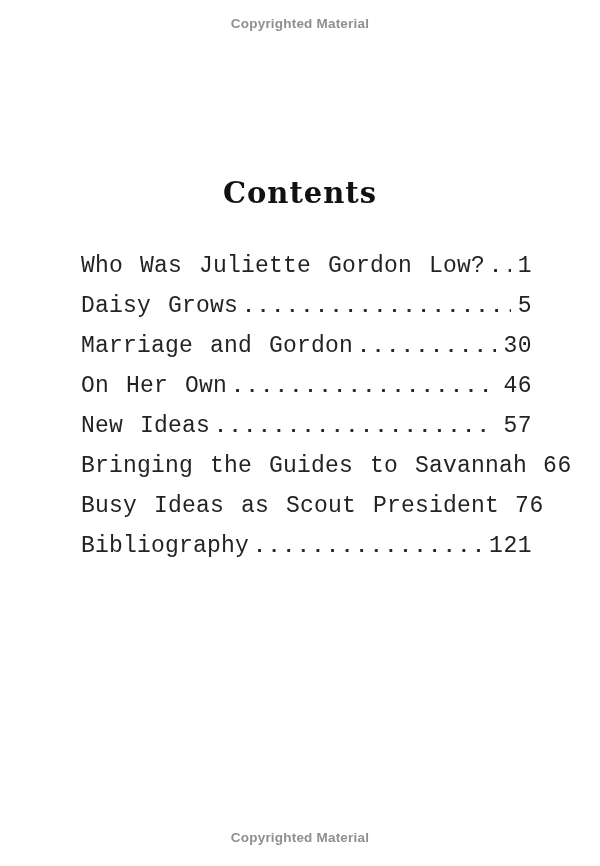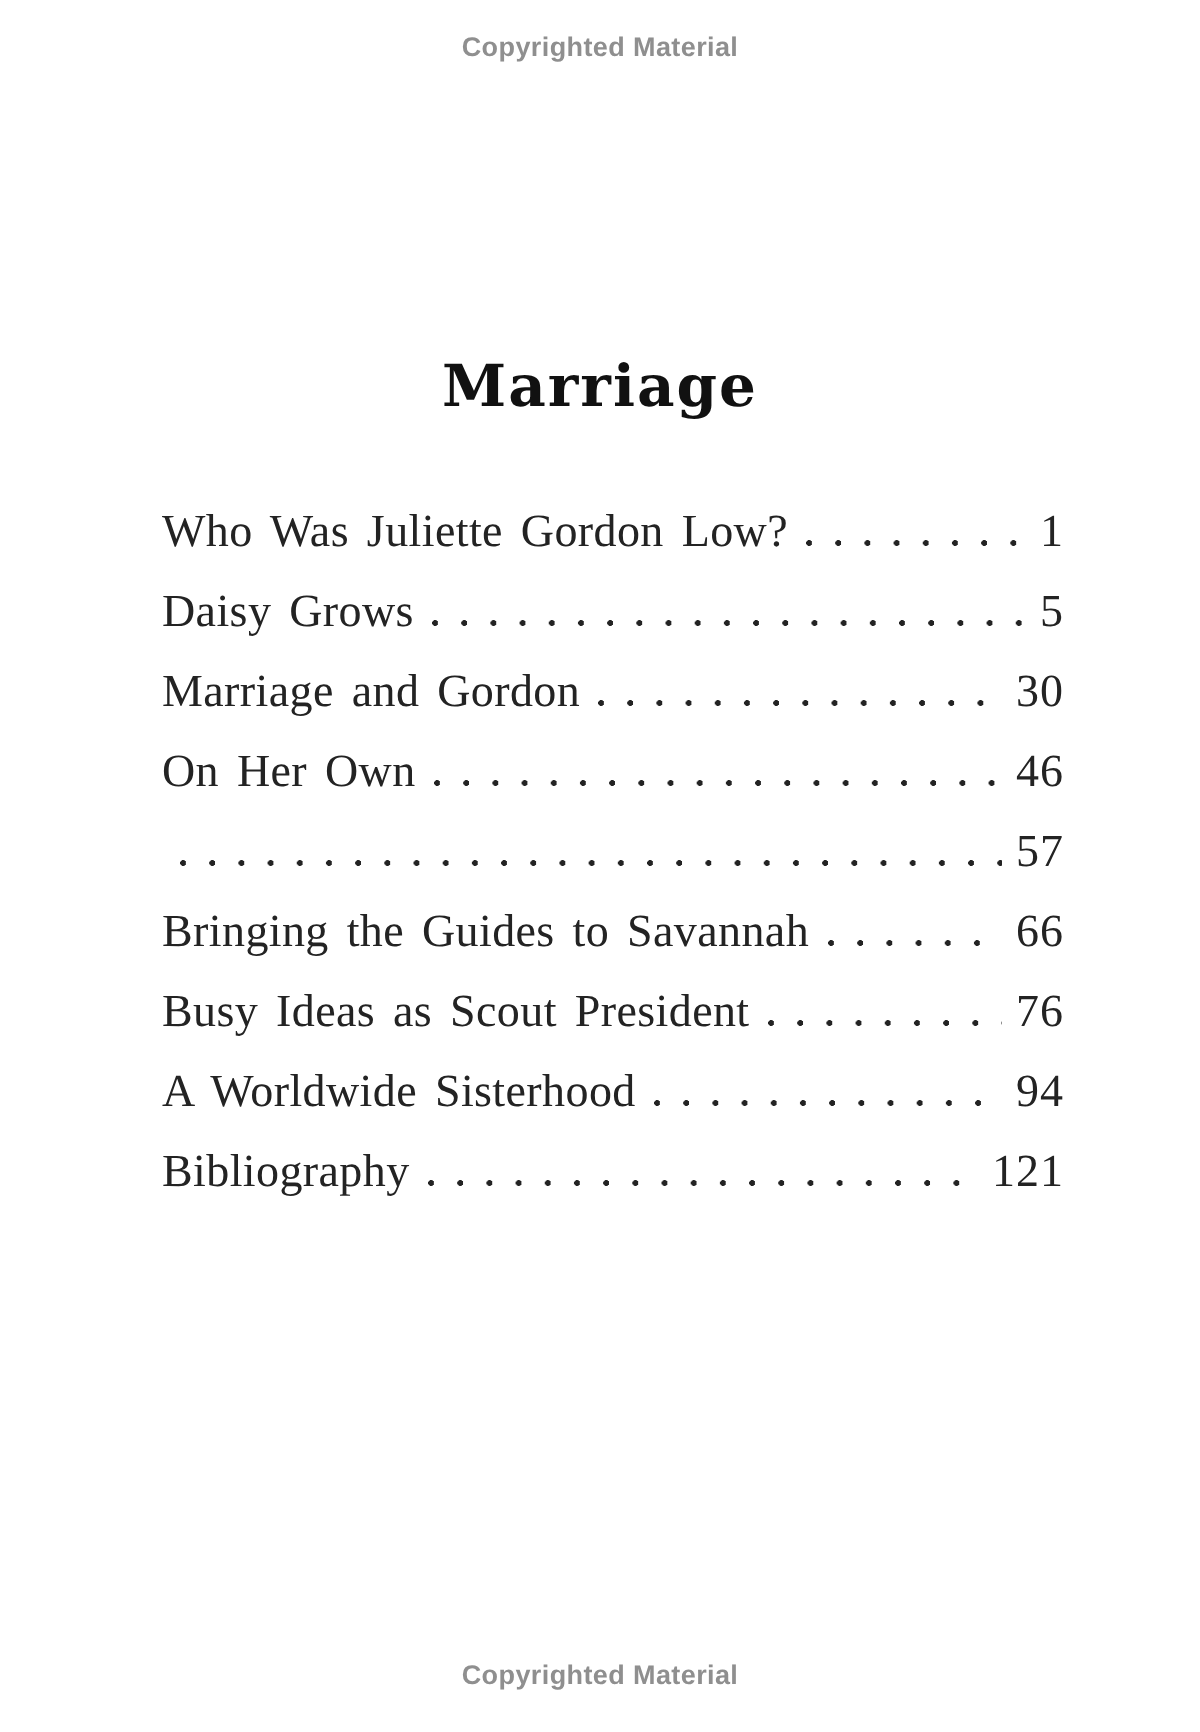--- a/index.html
+++ b/index.html
@@ -39,20 +39,21 @@
     font-size: 29px;
     font-weight: bold;
     color: #111111;
     letter-spacing: 1px;
   }
   .toc {
     position: absolute;
     top: 246px;
     left: 81px;
     right: 68px;
+    font-family: Liberation Mono, monospace;
   }
   .row {
     display: flex;
     align-items: baseline;
     height: 40px;
     line-height: 40px;
     font-size: 23px;
     color: #232323;
   }
   .label {
@@ -73,21 +74,21 @@
     white-space: nowrap;
     letter-spacing: 0.5px;
   }
 </style>
 </head>
 <body>
 
 <div class="page">
   <div class="copyright top">Copyrighted Material</div>
 
-  <h1 class="title">Marriage</h1>
+  <h1 class="title">Contents</h1>
 
   <div class="toc">
   <div class="row">
     <span class="label">Who Was Juliette Gordon Low?</span>
     <span class="leader"></span>
     <span class="pagenum">1</span>
   </div>
 
   <div class="row">
     <span class="label">Daisy Grows</span>
@@ -102,41 +103,37 @@
     <span class="pagenum">30</span>
   </div>
 
   <div class="row">
     <span class="label">On Her Own</span>
     <span class="leader"></span>
     <span class="pagenum">46</span>
   </div>
 
   <div class="row">
+    <span class="label">New Ideas</span>
     <span class="leader"></span>
     <span class="pagenum">57</span>
   </div>
 
   <div class="row">
     <span class="label">Bringing the Guides to Savannah</span>
     <span class="leader"></span>
     <span class="pagenum">66</span>
   </div>
 
   <div class="row">
     <span class="label">Busy Ideas as Scout President</span>
     <span class="leader"></span>
     <span class="pagenum">76</span>
   </div>
 
-  <div class="row">
-    <span class="label">A Worldwide Sisterhood</span>
-    <span class="leader"></span>
-    <span class="pagenum">94</span>
-  </div>
 
 
   <div class="row">
     <span class="label">Bibliography</span>
     <span class="leader"></span>
     <span class="pagenum">121</span>
   </div>
 </div>
 
   <div class="copyright bottom">Copyrighted Material</div>

